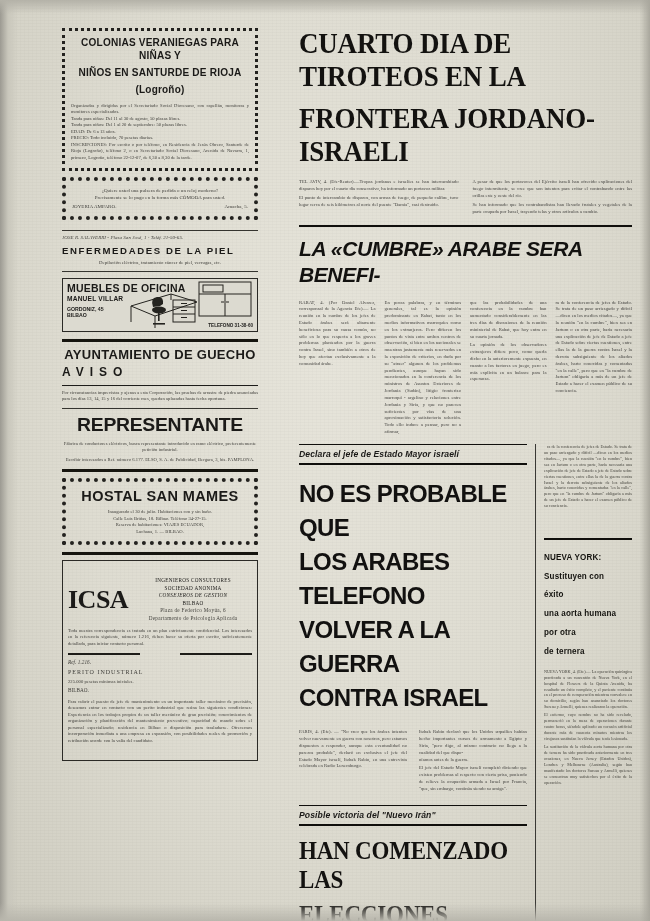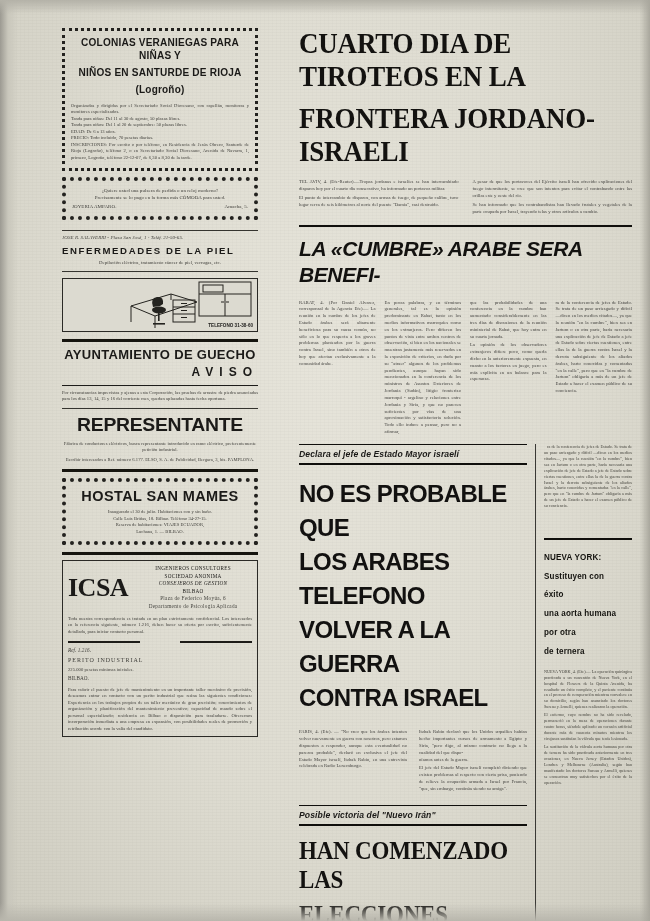--- a/index.html
+++ b/index.html
@@ -48,21 +48,21 @@
   .h-colonia{font-size:10.5px;transform:scaleX(.96);}
   .h-logrono{font-size:10px;margin-top:5px;}
   .tiny{font-size:4.6px;line-height:1.42;text-align:justify;color:#3f3e3a;
         letter-spacing:.05px;}
   .tiny.c{text-align:center;}
   .tiny.l{text-align:left;}
 
   .h-ayto{font-family:"Liberation Sans",sans-serif;font-weight:700;
           font-size:13px;text-align:center;letter-spacing:.3px;}
   .h-aviso{font-family:"Liberation Sans",sans-serif;font-weight:700;
-           font-size:12px;text-align:right;letter-spacing:6px;margin-top:3px;}
+           font-size:12px;text-align:left;letter-spacing:6px;margin-top:3px;}
   .h-repre{font-family:"Liberation Sans",sans-serif;font-weight:700;
            font-size:19px;text-align:center;letter-spacing:-.3px;
            transform:scaleX(1.02);}
   .h-hostal{font-family:"Liberation Sans",sans-serif;font-weight:700;
             font-size:14.5px;text-align:center;letter-spacing:.4px;}
   .h-piel{font-family:"Liberation Sans",sans-serif;font-weight:700;
           font-size:9.6px;text-align:left;letter-spacing:1.6px;}
   .h-joy{font-size:5px;}
 
   
@@ -73,21 +73,21 @@
         letter-spacing:.2px;}
   .mb-2{font-family:"Liberation Sans",sans-serif;font-weight:700;font-size:6.6px;
         letter-spacing:.2px;margin-top:1px;}
   .mb-3{font-family:"Liberation Sans",sans-serif;font-weight:700;font-size:5.2px;
         margin-top:4px;line-height:1.3;}
   .mb-tel{position:absolute;right:4px;bottom:3px;
           font-family:"Liberation Sans",sans-serif;font-weight:700;font-size:4.6px;}
   .mb-svg{position:absolute;right:2px;top:1px;}
 
   
-  .icsa-box{border:1px solid #2b2a26;padding:4px 5px;}
+  .icsa-box{border:1px solid #2b2a26;padding:16px 5px;}
   .icsa-row{display:flex;align-items:center;gap:6px;}
   .icsa-logo{font-family:"Liberation Serif",serif;font-weight:700;font-size:26px;
              letter-spacing:-.5px;flex:0 0 auto;}
   .icsa-r{flex:1 1 auto;text-align:center;}
   .icsa-l1{font-size:5.2px;letter-spacing:.3px;line-height:1.45;}
 
   
   .news{position:absolute;left:250px;top:14px;right:16px;margin-left:31px;}
 
   .mast-rule{border-top:2.5px solid #100f0c;}
@@ -153,20 +153,26 @@
       <div class="ad" style="margin-top:10px">
         <div class="rule-thin"></div>
         <div class="tiny" style="font-style:italic;font-size:5px;margin:3px 0 4px">JOSE R. SALAVERRI - Plaza San José, 1 - Teléf. 21-50-65.</div>
         <div class="h-piel ink">ENFERMEDADES DE LA PIEL</div>
         <div class="tiny c" style="margin-top:4px;font-size:4.8px">Depilación eléctrica, tratamiento cáncer de piel, verrugas, etc.</div>
         <div class="rule-thin" style="margin-top:4px"></div>
       </div>
 
       <div class="ad" style="margin-top:6px">
         <div class="muebles">
+          <div class="mb-txt">
+            <div class="mb-1 ink">MUEBLES DE OFICINA</div>
+            <div class="mb-2 ink">MANUEL VILLAR</div>
+            <div class="mb-3 ink">GORDONIZ, 45</div>
+            <div class="mb-3 ink" style="margin-top:0">BILBAO</div>
+          </div>
           <svg class="mb-svg" width="130" height="50" viewBox="0 0 130 50">
             <g fill="none" stroke="#24231f" stroke-width="1">
 
               <rect x="74" y="2" width="52" height="34"></rect>
               <line x1="74" y1="14" x2="126" y2="14"></line>
               <line x1="100" y1="14" x2="100" y2="36"></line>
               <line x1="96" y1="22" x2="99" y2="22"></line>
               <line x1="101" y1="22" x2="104" y2="22"></line>
               <rect x="78" y="5" width="20" height="7"></rect>
 

